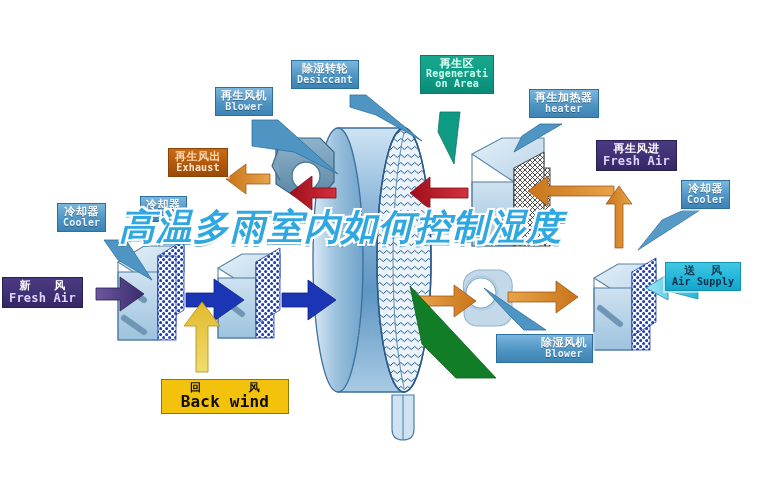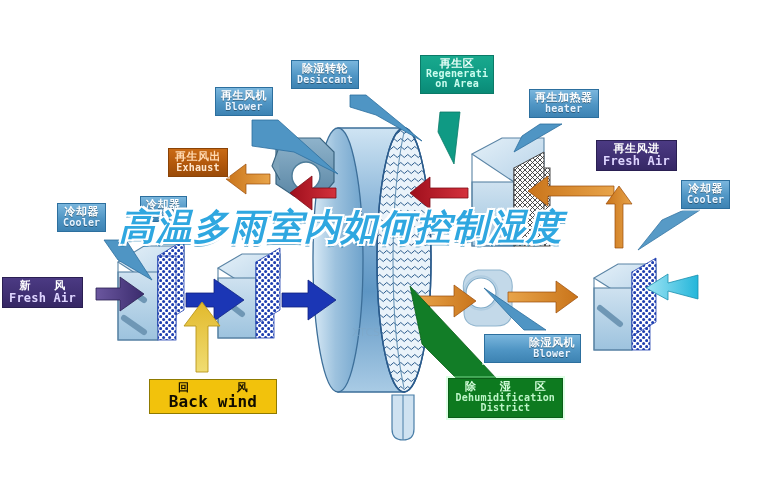--- a/index.html
+++ b/index.html
@@ -405,34 +405,33 @@
 
   <div class="label lb-blue" style="left:140px; top:196px; padding-bottom:10px;">
     <span class="cn">冷却器</span>
   </div>
 
   <div class="label lb-purple" style="left:2px; top:277px;">
     <span class="cn">新  风</span>
     <span class="en">Fresh Air</span>
   </div>
 
-  <div class="label lb-yellow" style="left:149px; top:379px;text-align:center;">
+  <div class="label lb-yellow" style="left:161px; top:379px;text-align:center;">
     <span class="cn">回  风</span>
     <span class="en">Back wind</span>
   </div>
 
-  <div class="label lb-blue" style="left:484px; top:334px;padding-left:44px;">
+  <div class="label lb-blue" style="left:496px; top:334px;padding-left:44px;">
     <span class="cn">除湿风机</span>
     <span class="en">Blower</span>
   </div>
 
-  <div class="label lb-green" style="left:448px; top:378px;">
-    <span class="cn">除 湿 区</span>
-    <span class="en">Dehumidification</span>
-    <span class="en">District</span>
-  </div>
-
+
+  <div class="label lb-cyan" style="left:665px; top:262px;">
+    <span class="cn">送  风</span>
+    <span class="en">Air Supply</span>
+  </div>
 
   <div id="headline">
     <span class="hl line1">高温多雨室内如何控制湿度</span>
   </div>
 
 </div>
 
 </body></html>

